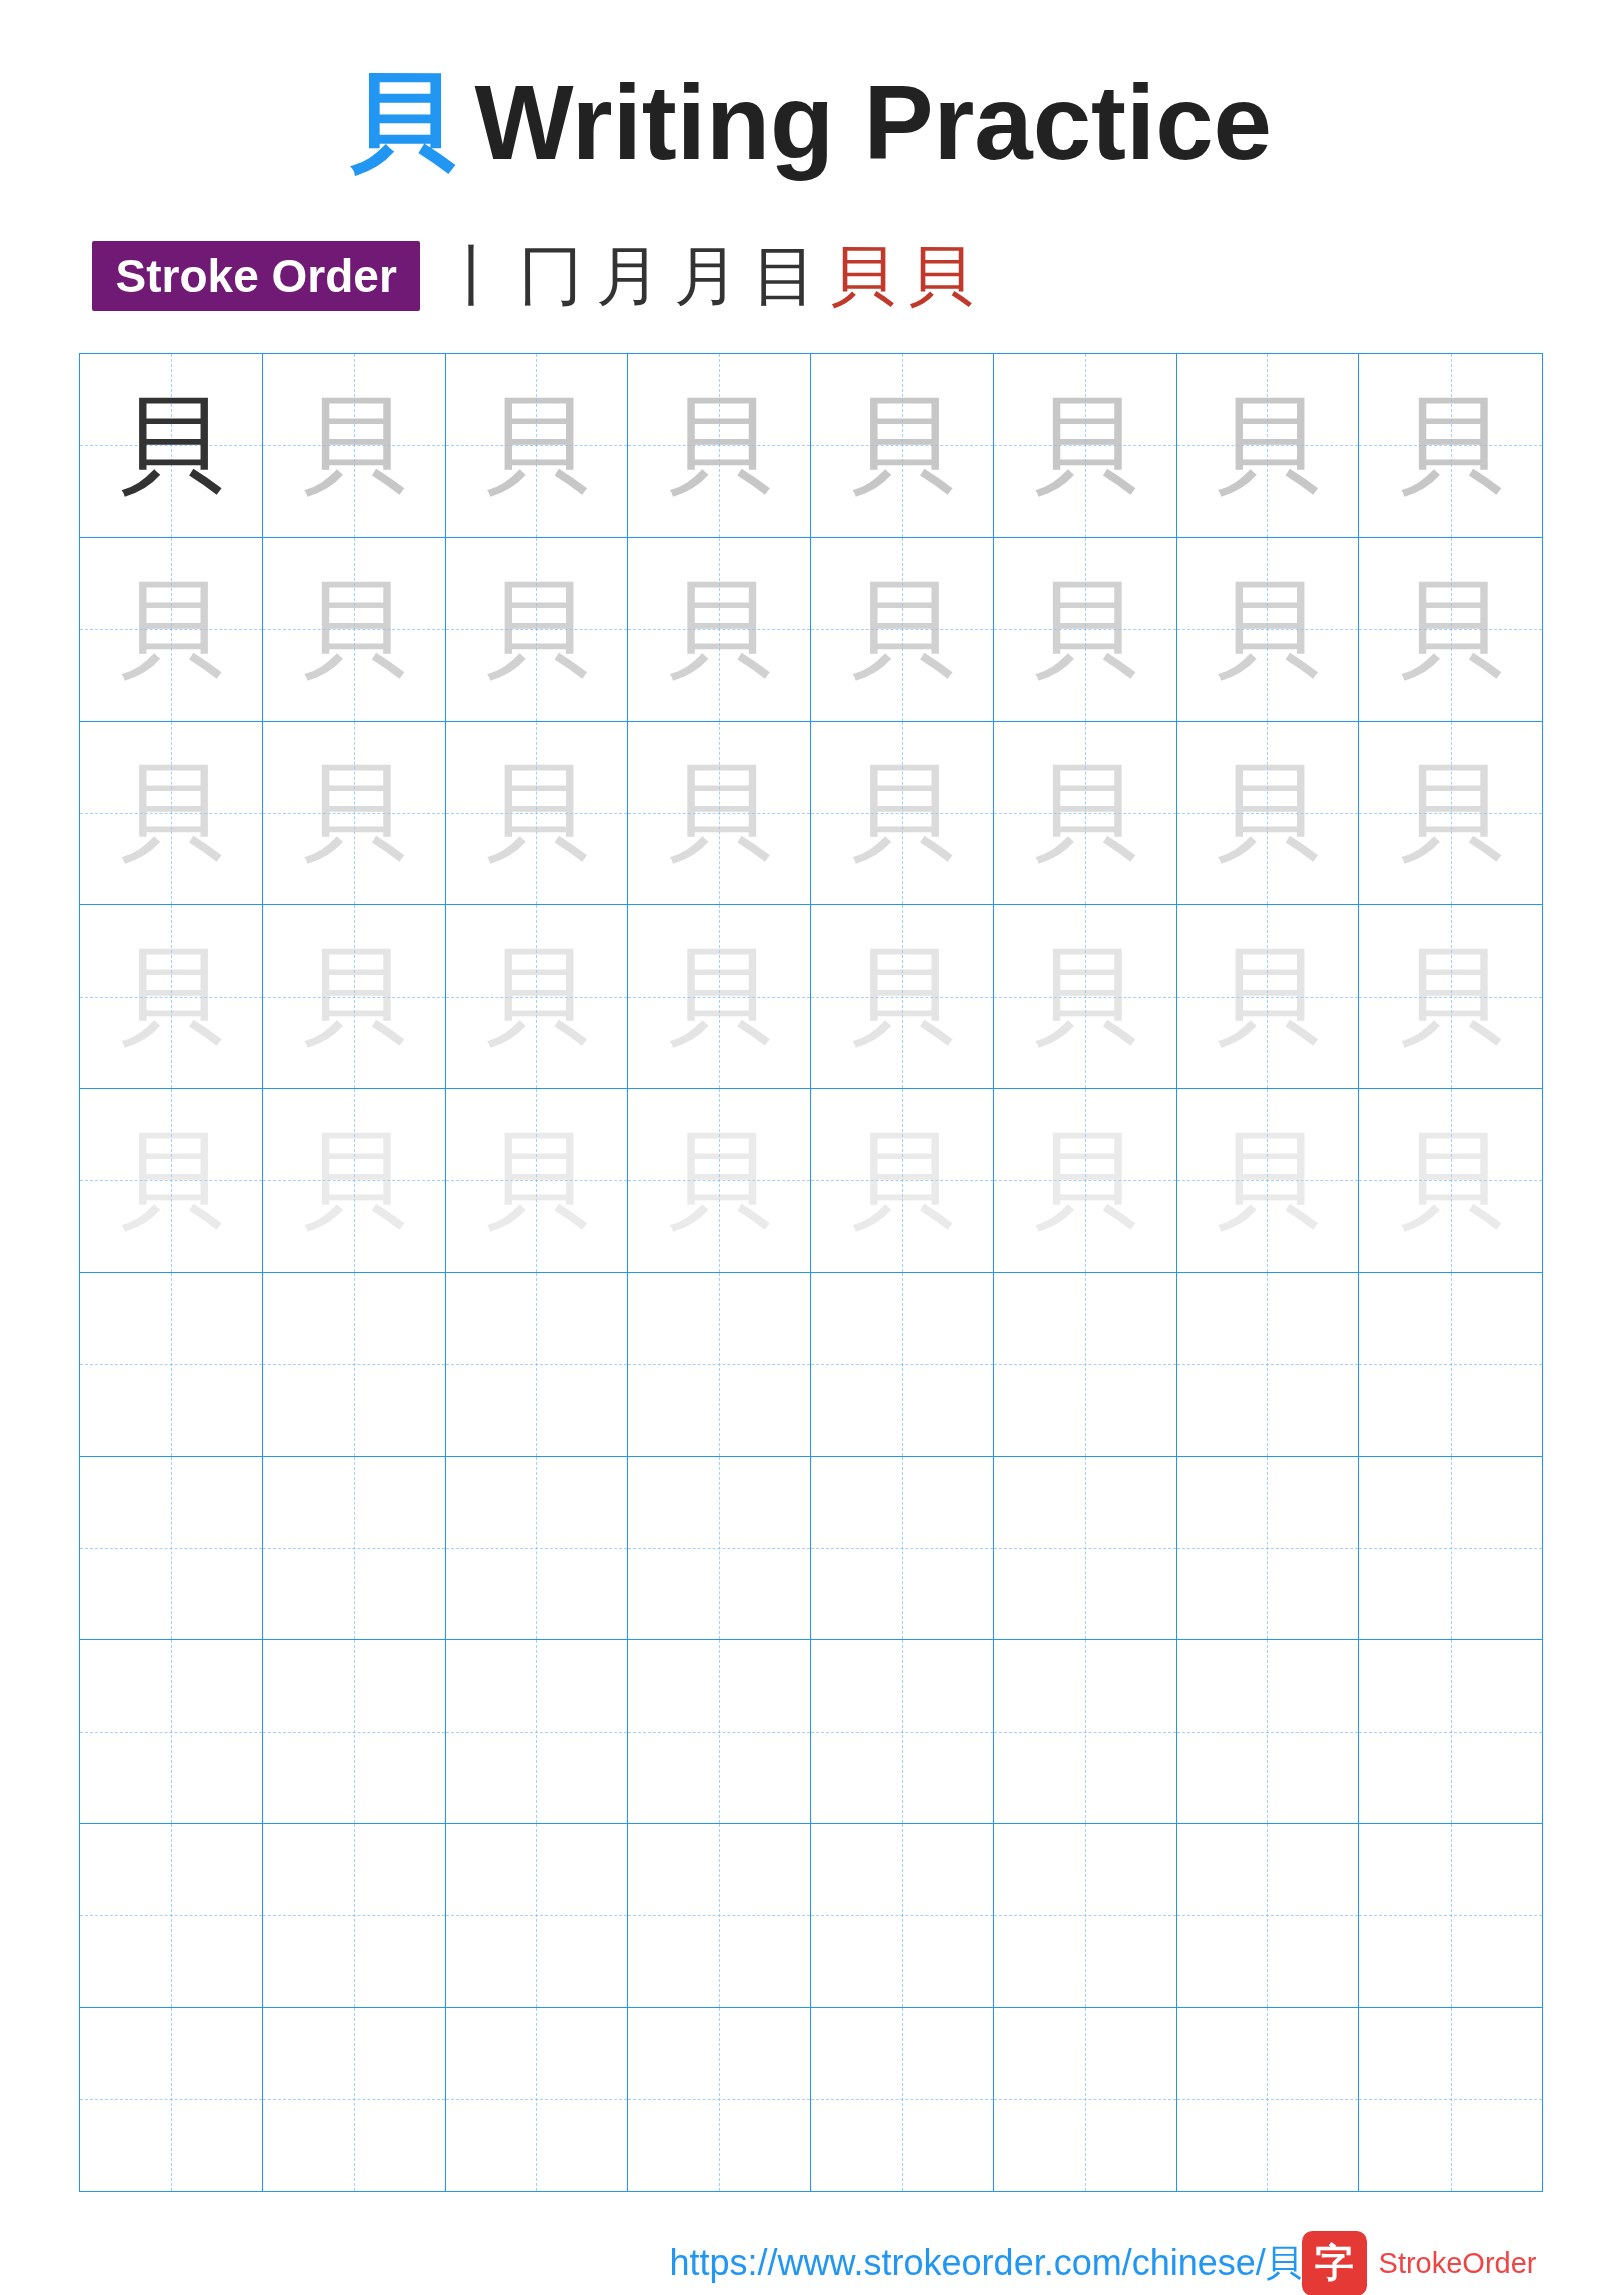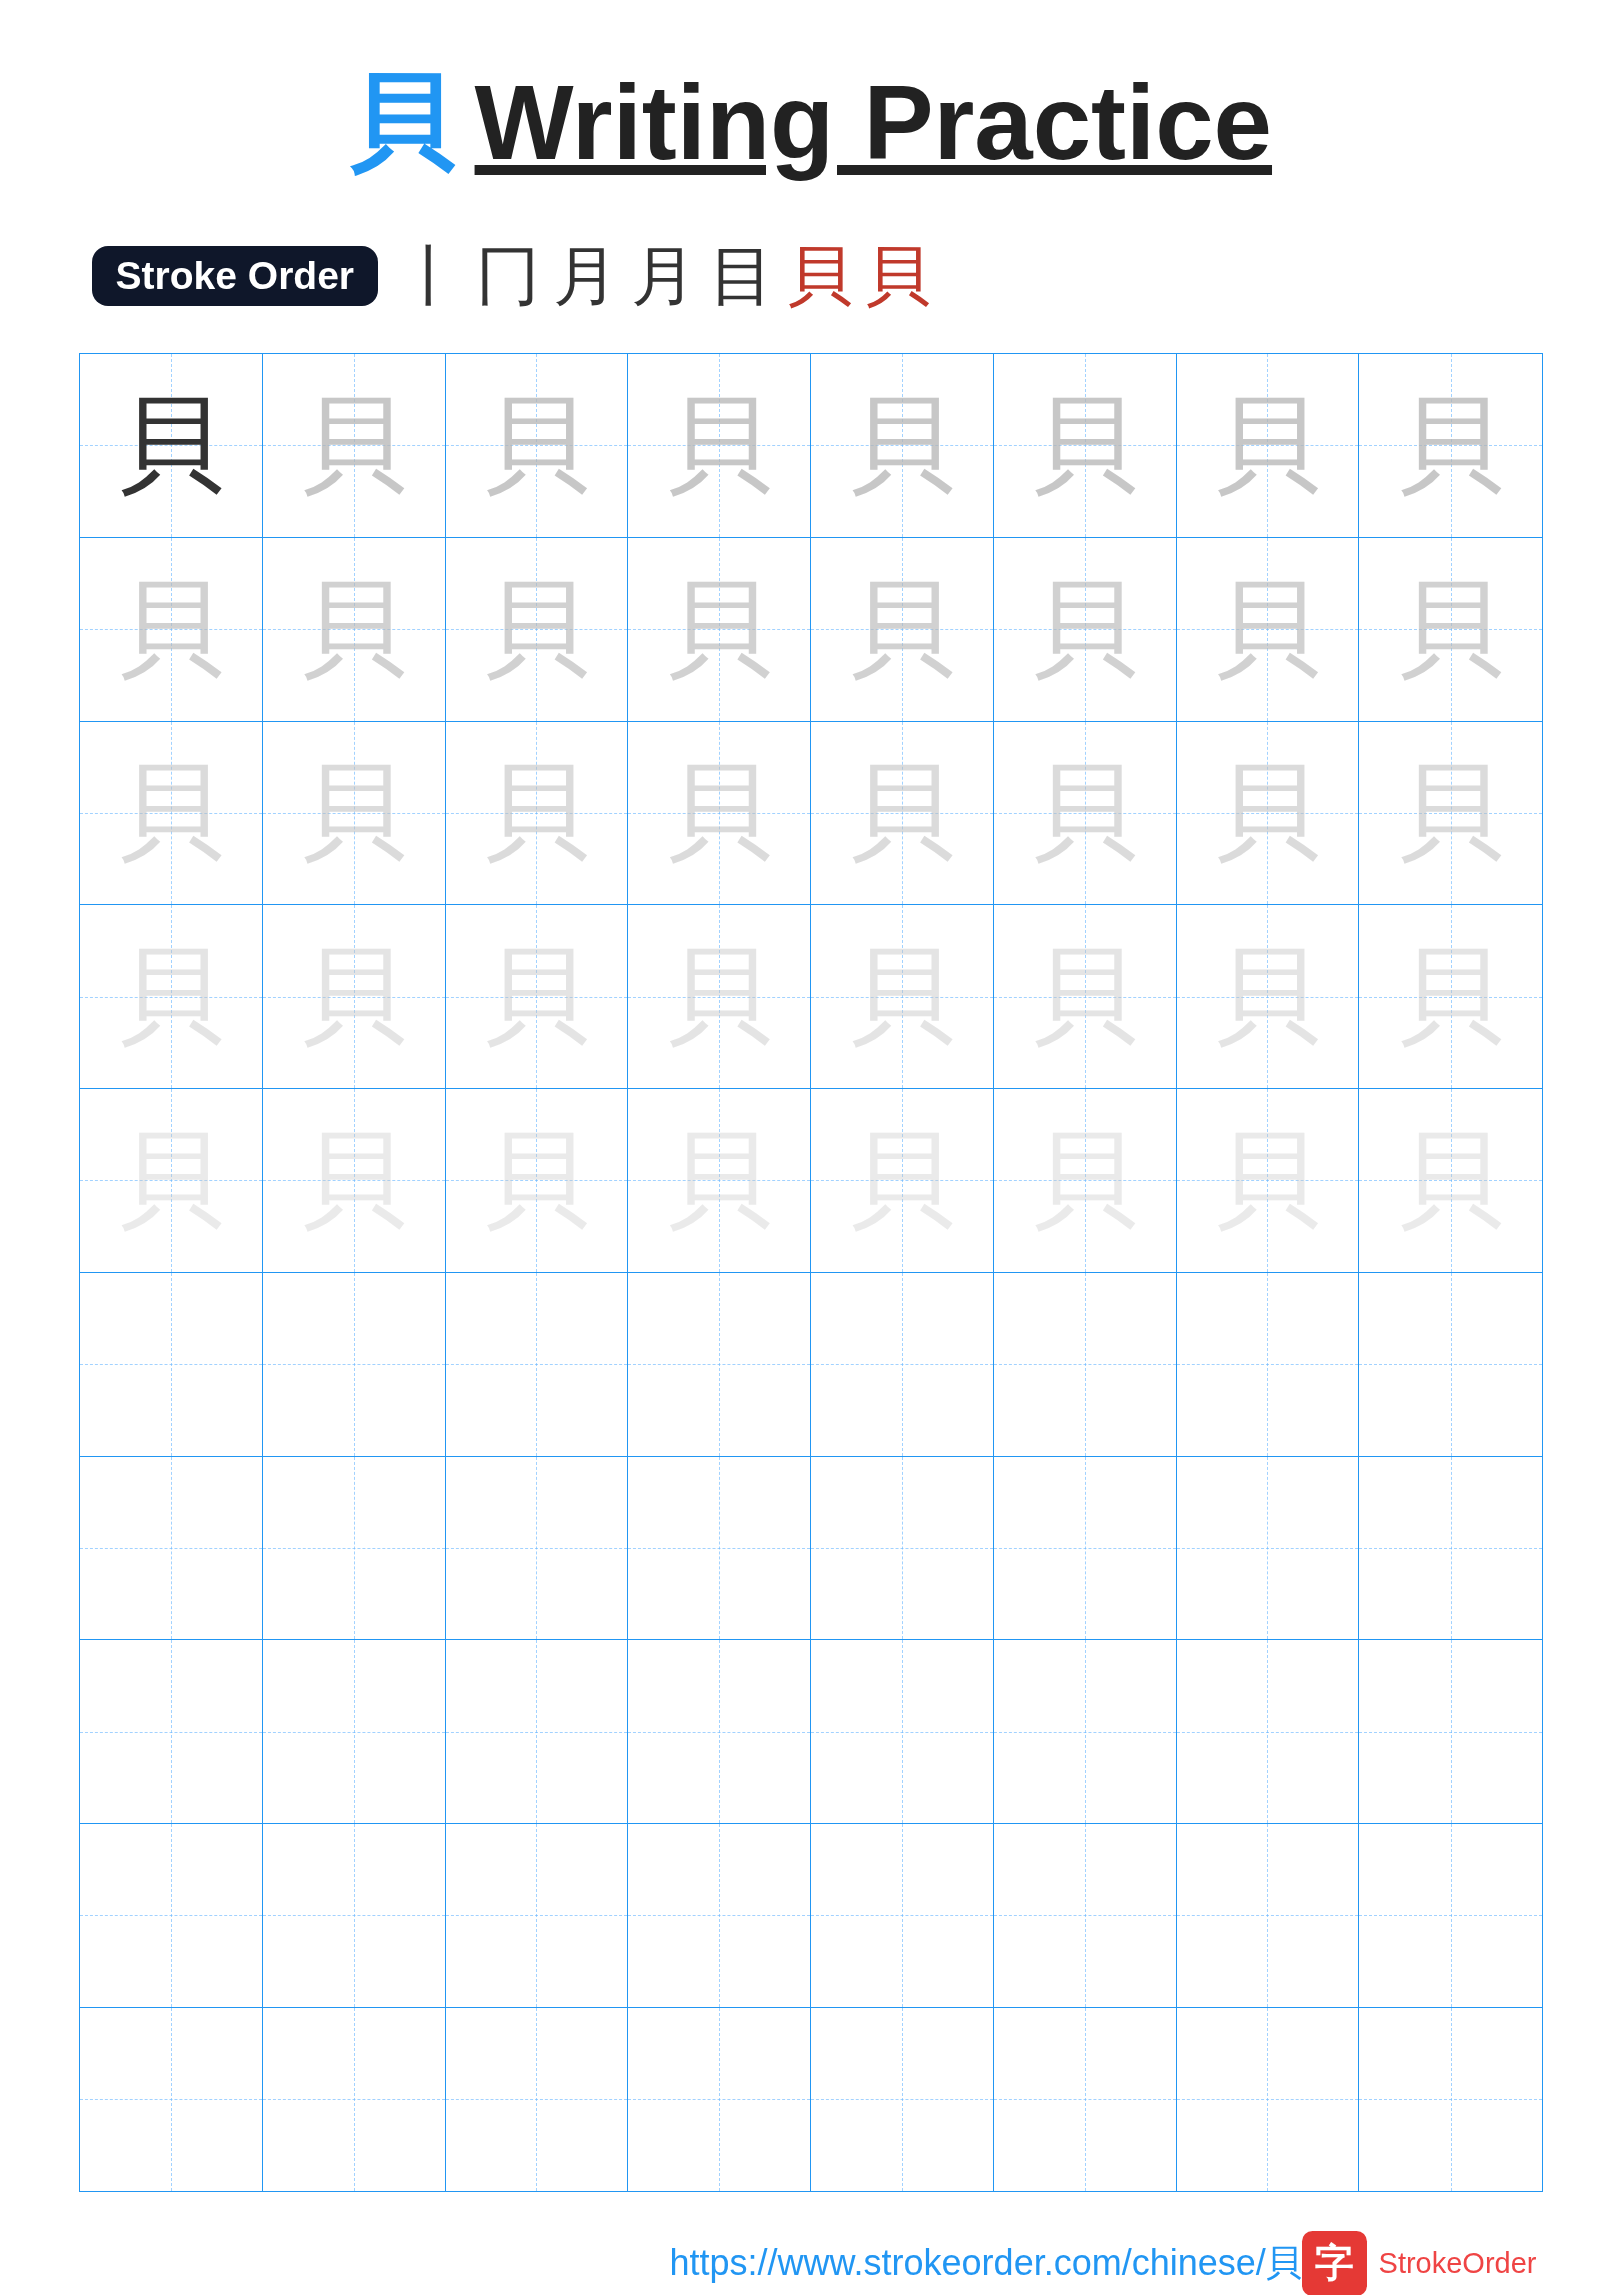--- a/index.html
+++ b/index.html
@@ -37,40 +37,39 @@
       justify-content: center;
       gap: 19.6px;
     }
 
     .title-char {
       color: #2196F3;
     }
 
     .title-text {
       color: #222;
-      text-decoration: underline;
     }
 
     
     .stroke-order-section {
       width: 100%;
       display: flex;
       align-items: center;
       gap: 19.6px;
       margin-bottom: 33px;
       padding-left: 13px;
     }
 
     .stroke-order-badge {
-      background: #0f172a;
+      background: #701a75;
       color: white;
-      font-size: 39px;
+      font-size: 46px;
       font-weight: bold;
       padding: 7.9px 23.6px;
-      border-radius: 16px;
+      border-radius: 2px;
       white-space: nowrap;
     }
 
     .stroke-sequence {
       display: flex;
       align-items: center;
       gap: 13px;
       font-size: 65px;
       color: #333;
     }

